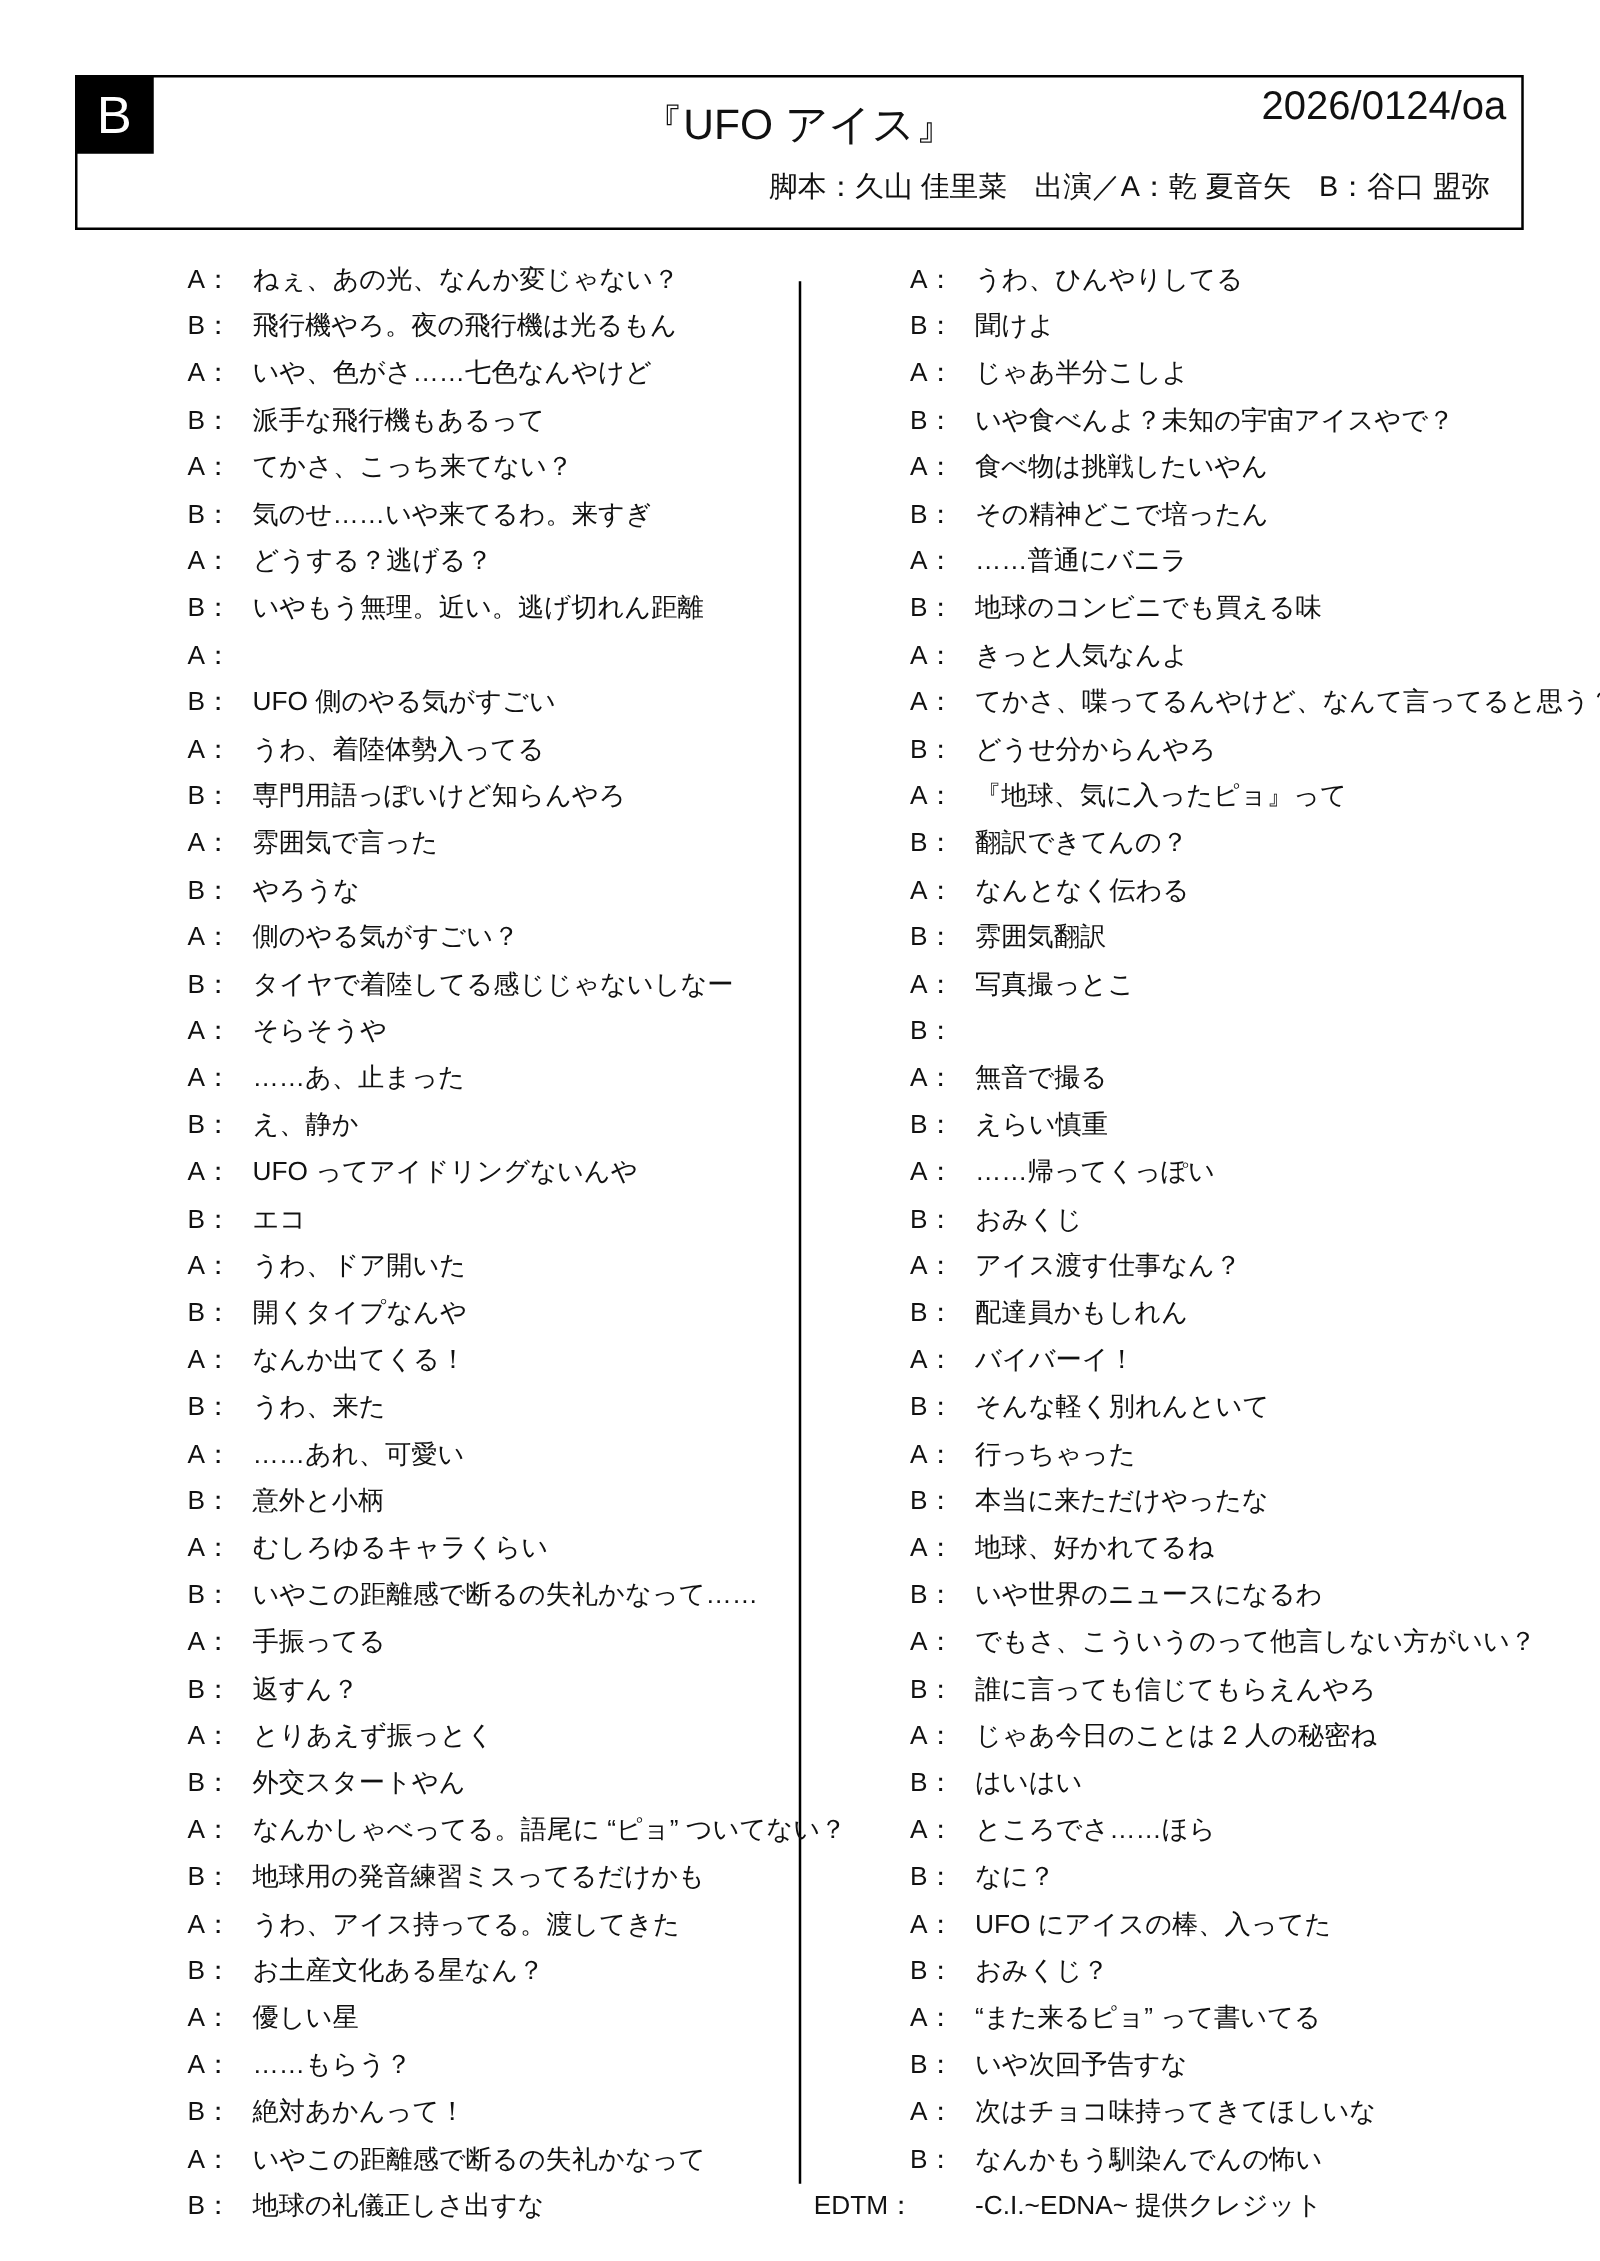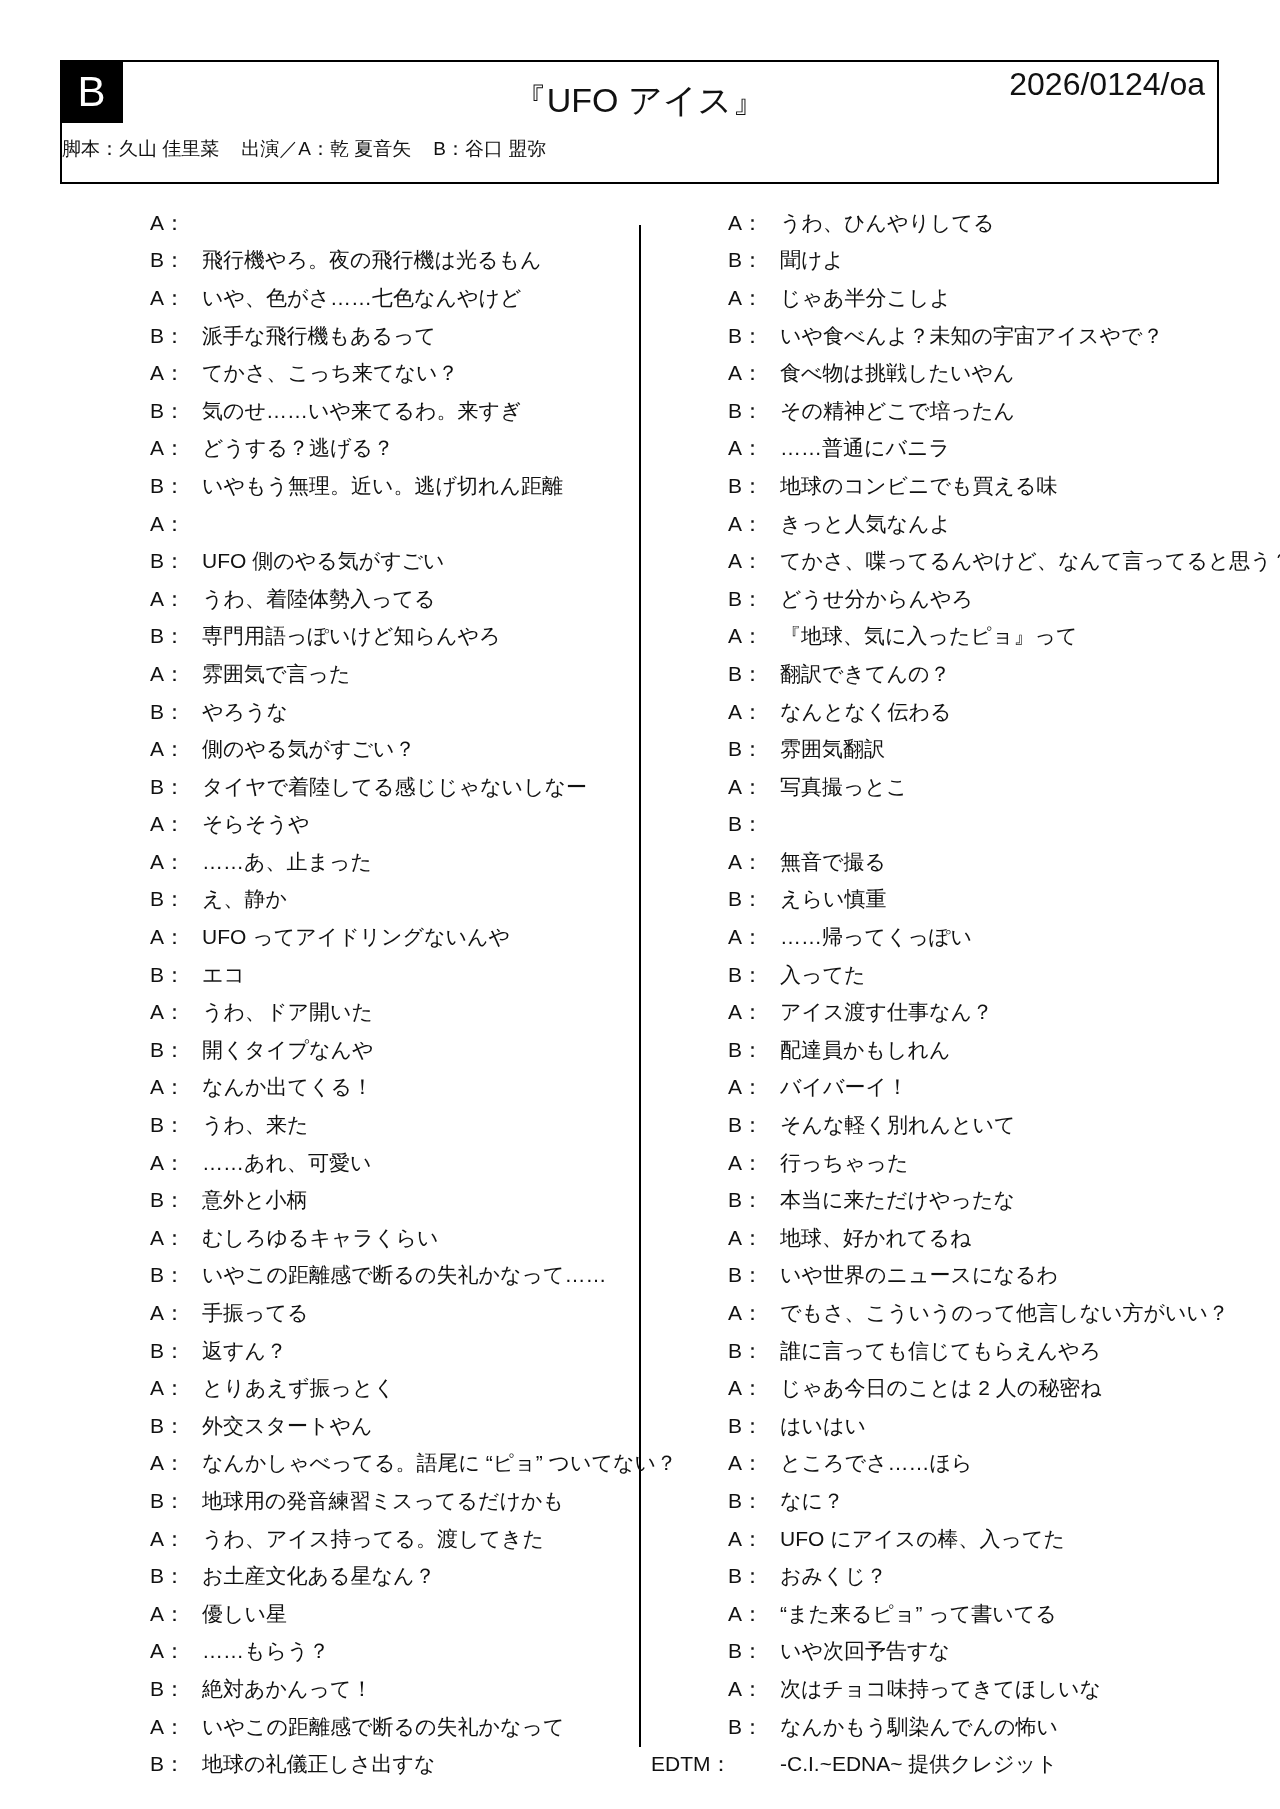--- a/index.html
+++ b/index.html
@@ -23,21 +23,21 @@
   .title {
     position: absolute; left: 0; right: 0; top: 18px;
     text-align: center; font-size: 34px; line-height: 40px; white-space: nowrap;
   }
   .date-code {
     position: absolute; right: 12px; top: 7px;
     font-size: 32px; line-height: 30px; white-space: nowrap;
   }
   .credits {
     position: absolute; left: 0; right: 0; top: 72px; padding-right: 25px;
-    text-align: left; font-size: 19px; line-height: 30px; white-space: nowrap;
+    text-align: right; font-size: 23px; line-height: 30px; white-space: nowrap;
   }
   .credits .gap { display: inline-block; width: 22px; }
 
   .col { position: absolute; top: 204px; }
   .col-left { left: 150px; width: 488px; }
   .col-right { left: 728px; width: 500px; }
   .row {
     height: 37.6px; display: flex; align-items: center;
     font-size: 21px; white-space: nowrap;
   }
@@ -61,20 +61,21 @@
   <div class="credits">
     <span>脚本：</span><span>久山 佳里菜</span><span class="gap"></span><span>出演／</span><span>A：</span><span>乾 夏音矢</span><span class="gap"></span><span>B：</span><span>谷口 盟弥</span>
   </div>
 </div>
 
 <div class="divider"></div>
 
 <div class="col col-left">
   <div class="row">
       <span class="spk">A：</span>
+      <span class="txt">ねぇ、あの光、なんか変じゃない？</span>
     </div>
   <div class="row">
       <span class="spk">B：</span>
       <span class="txt">飛行機やろ。夜の飛行機は光るもん</span>
     </div>
   <div class="row">
       <span class="spk">A：</span>
       <span class="txt">いや、色がさ……七色なんやけど</span>
     </div>
   <div class="row">
@@ -309,21 +310,21 @@
   <div class="row">
       <span class="spk">B：</span>
       <span class="txt">えらい慎重</span>
     </div>
   <div class="row">
       <span class="spk">A：</span>
       <span class="txt">……帰ってくっぽい</span>
     </div>
   <div class="row">
       <span class="spk">B：</span>
-      <span class="txt">入ってた</span>
+      <span class="txt">おみくじ</span>
     </div>
   <div class="row">
       <span class="spk">A：</span>
       <span class="txt">アイス渡す仕事なん？</span>
     </div>
   <div class="row">
       <span class="spk">B：</span>
       <span class="txt">配達員かもしれん</span>
     </div>
   <div class="row">

